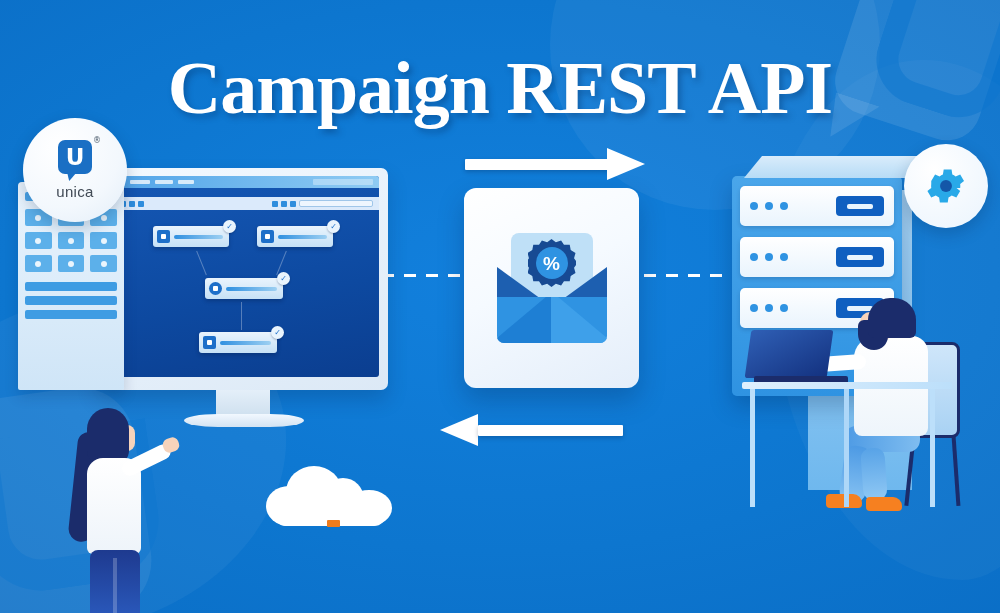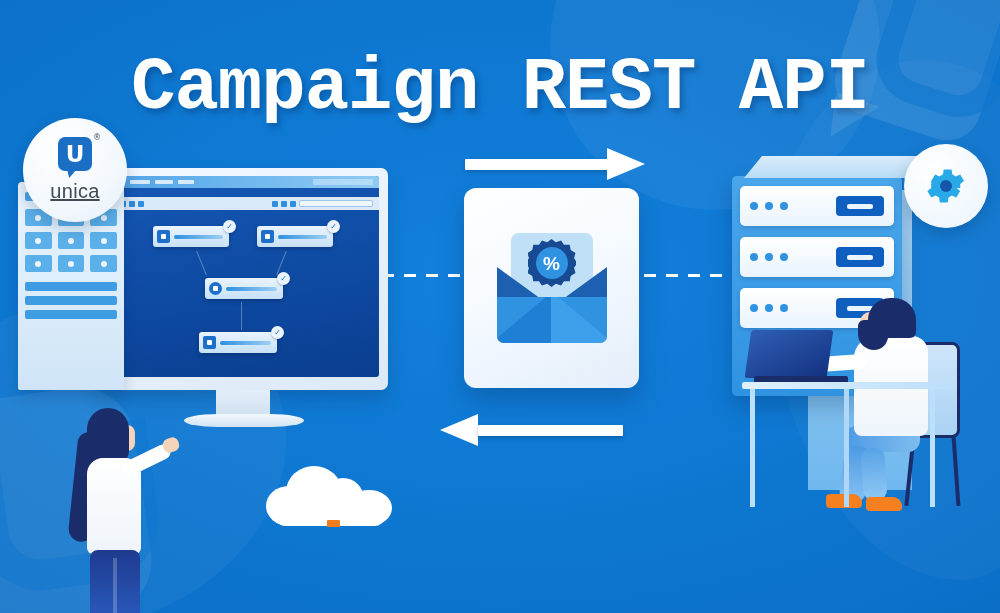--- a/index.html
+++ b/index.html
@@ -70,21 +70,21 @@
     right:120px;top:-120px;width:330px;height:330px;border-radius:50%;
     background:rgba(255,255,255,0.05);
   }
 
   
   #title {
     position:absolute; left:0; right:0; top:46px;
     text-align:center;
     font-size:74px; font-weight:bold; letter-spacing:-1px;
     color:#fff;
-    font-family:Liberation Mono, monospace;
+    font-family:Liberation Serif, serif;
     text-shadow:3px 4px 6px rgba(0,40,90,.35);
     z-index:40;
   }
 
   
   #unica-badge {
     position:absolute; left:23px; top:118px;
     width:104px;height:104px;border-radius:50%;
     background:radial-gradient(circle at 35% 28%, #ffffff 0%, #f3f8fd 60%, #e2edf8 100%);
     box-shadow:0 6px 16px rgba(0,30,70,.22);
@@ -102,21 +102,21 @@
   #unica-badge .u-mark:after{
     content:"";position:absolute;left:9px;bottom:-7px;
     width:10px;height:9px;background:#1a6fc4;
     clip-path:polygon(0 0,100% 0,22% 100%);
   }
   #unica-badge .reg{
     position:absolute;right:-9px;top:-3px;
     font-size:8px;color:#4a5a6a;font-weight:normal;
   }
   #unica-badge .u-word{
-    font-size:20px;color:#414a55;letter-spacing:.3px;text-decoration:underline;
+    font-size:15px;color:#414a55;letter-spacing:.3px;
   }
 
   
   #monitor-scene{position:absolute;left:18px;top:168px;width:372px;height:300px;z-index:20;}
   #monitor-frame{
     position:absolute;left:78px;top:0;width:292px;height:222px;
     background:linear-gradient(160deg,#f3f9ff 0%,#dce9f6 100%);
     border-radius:7px;padding:8px 9px 13px 9px;
     box-shadow:0 10px 20px rgba(0,30,70,.2);
   }

